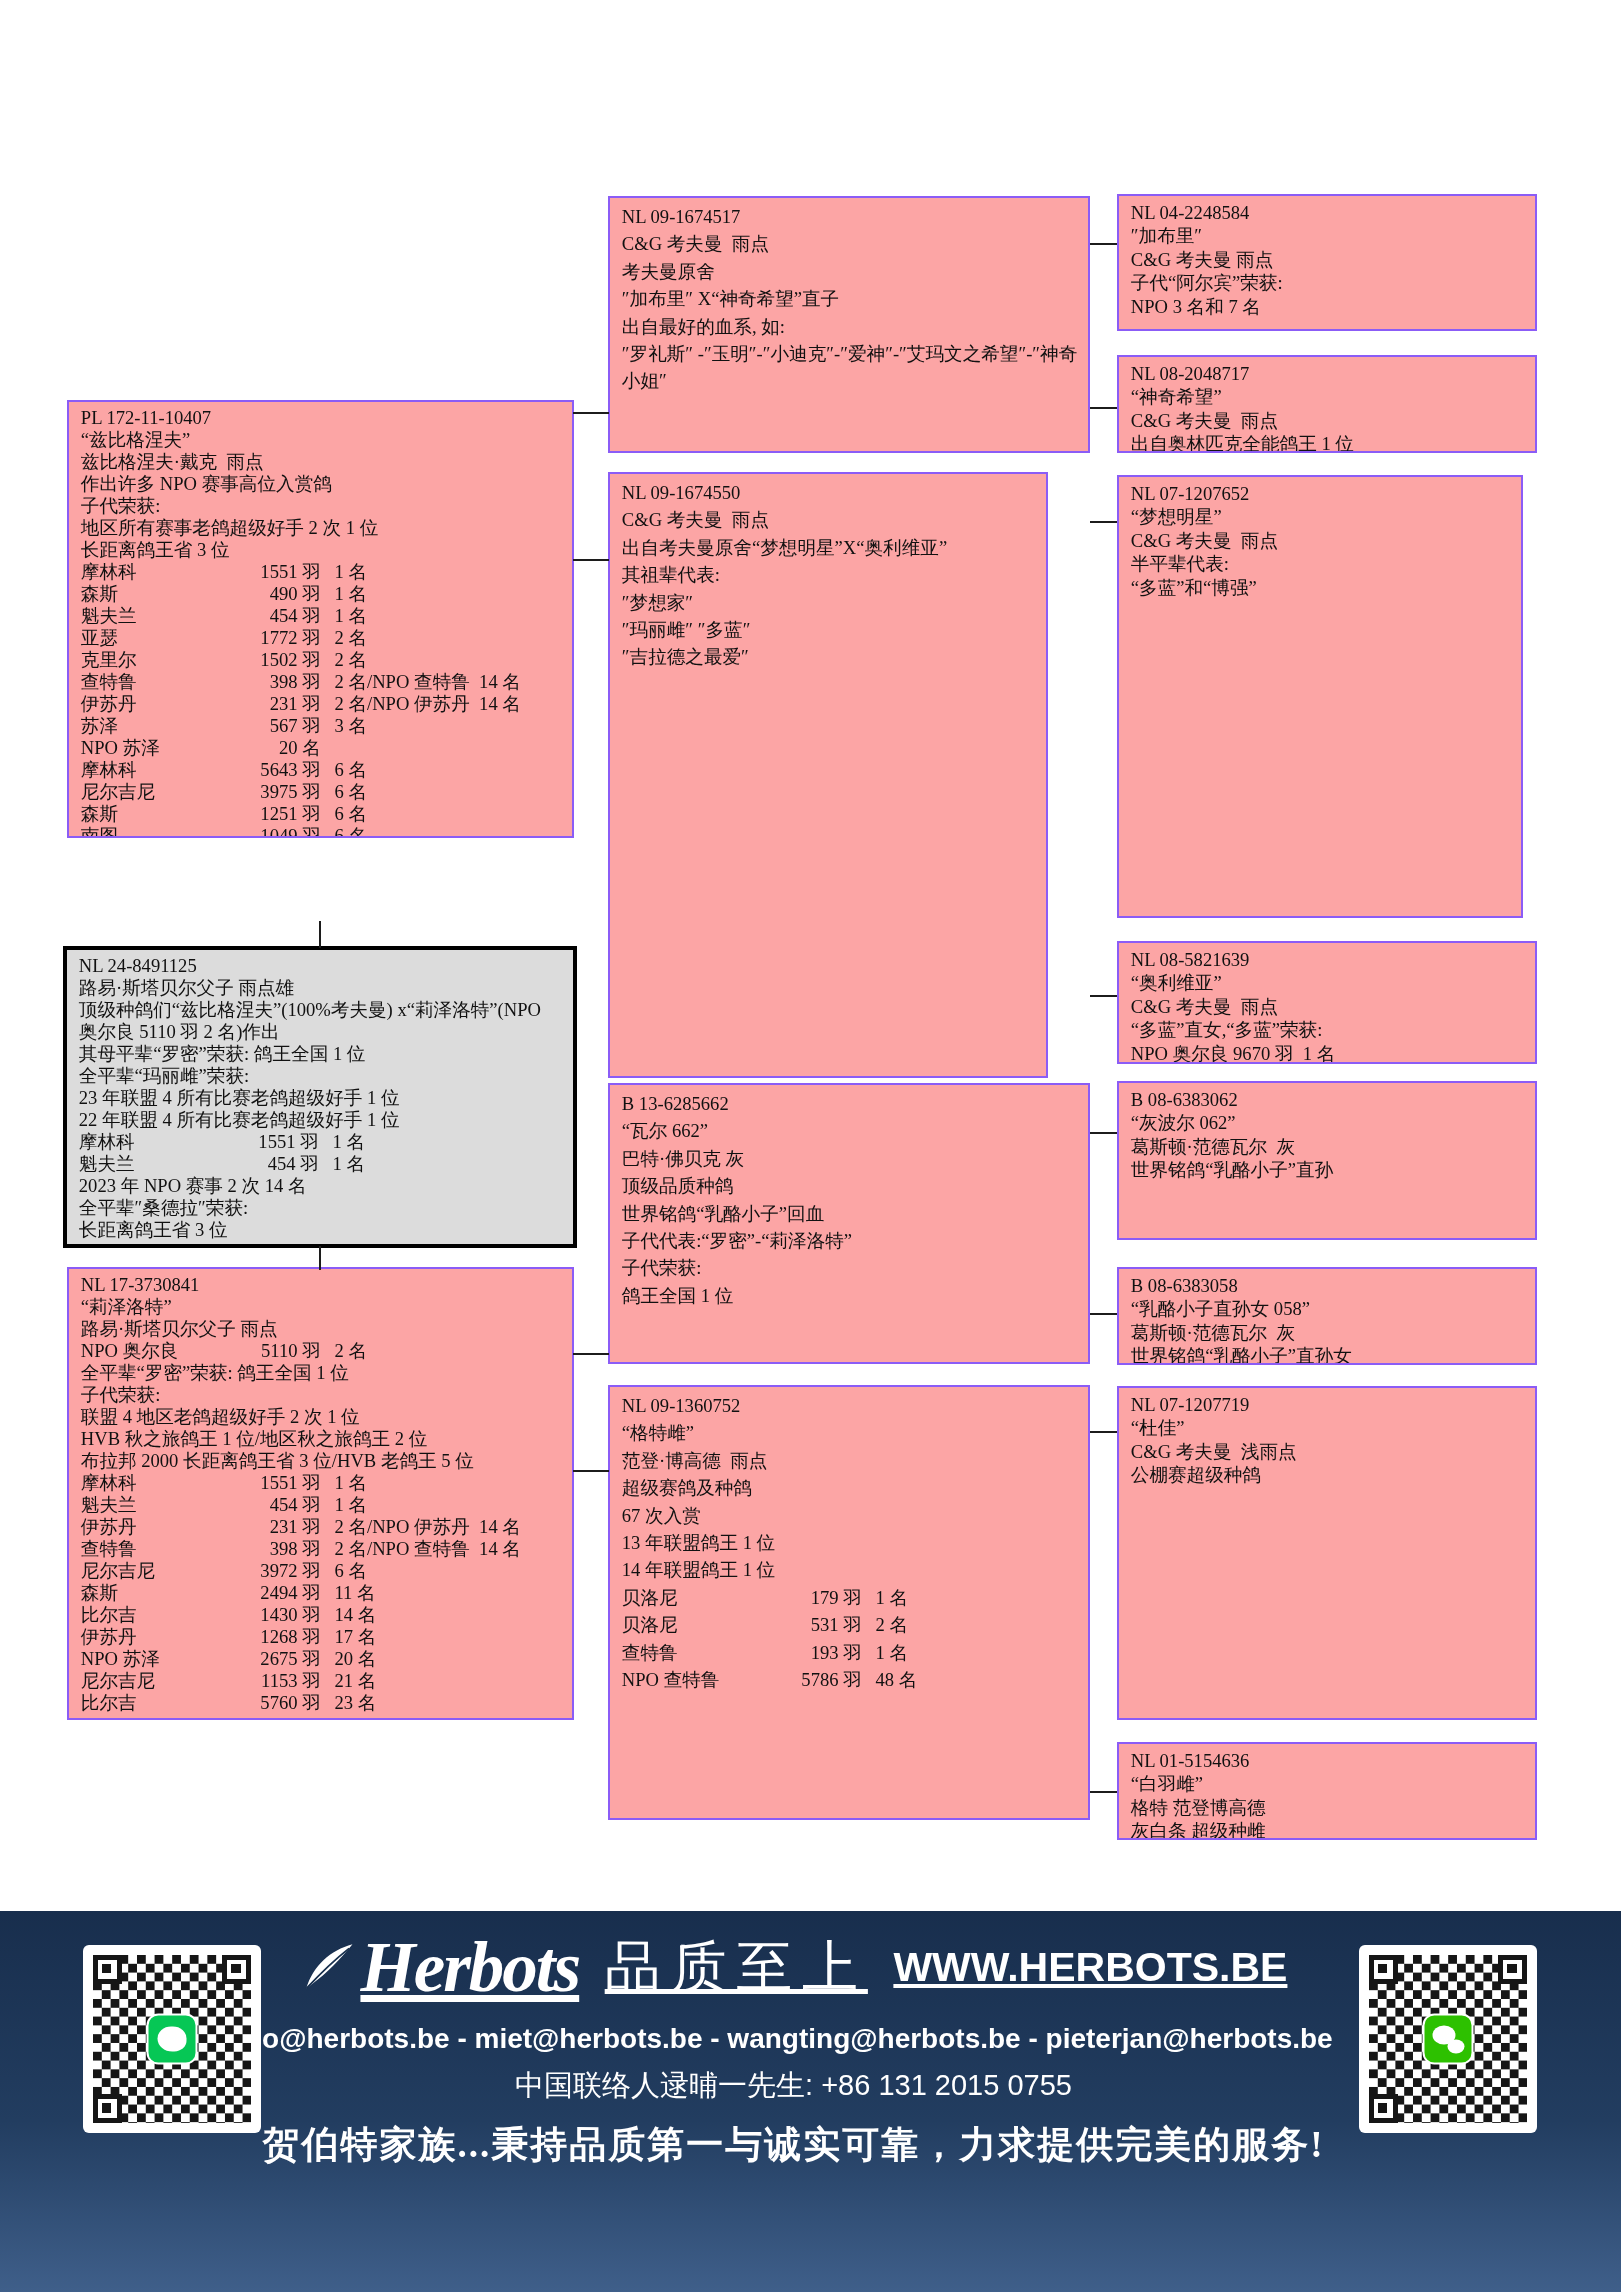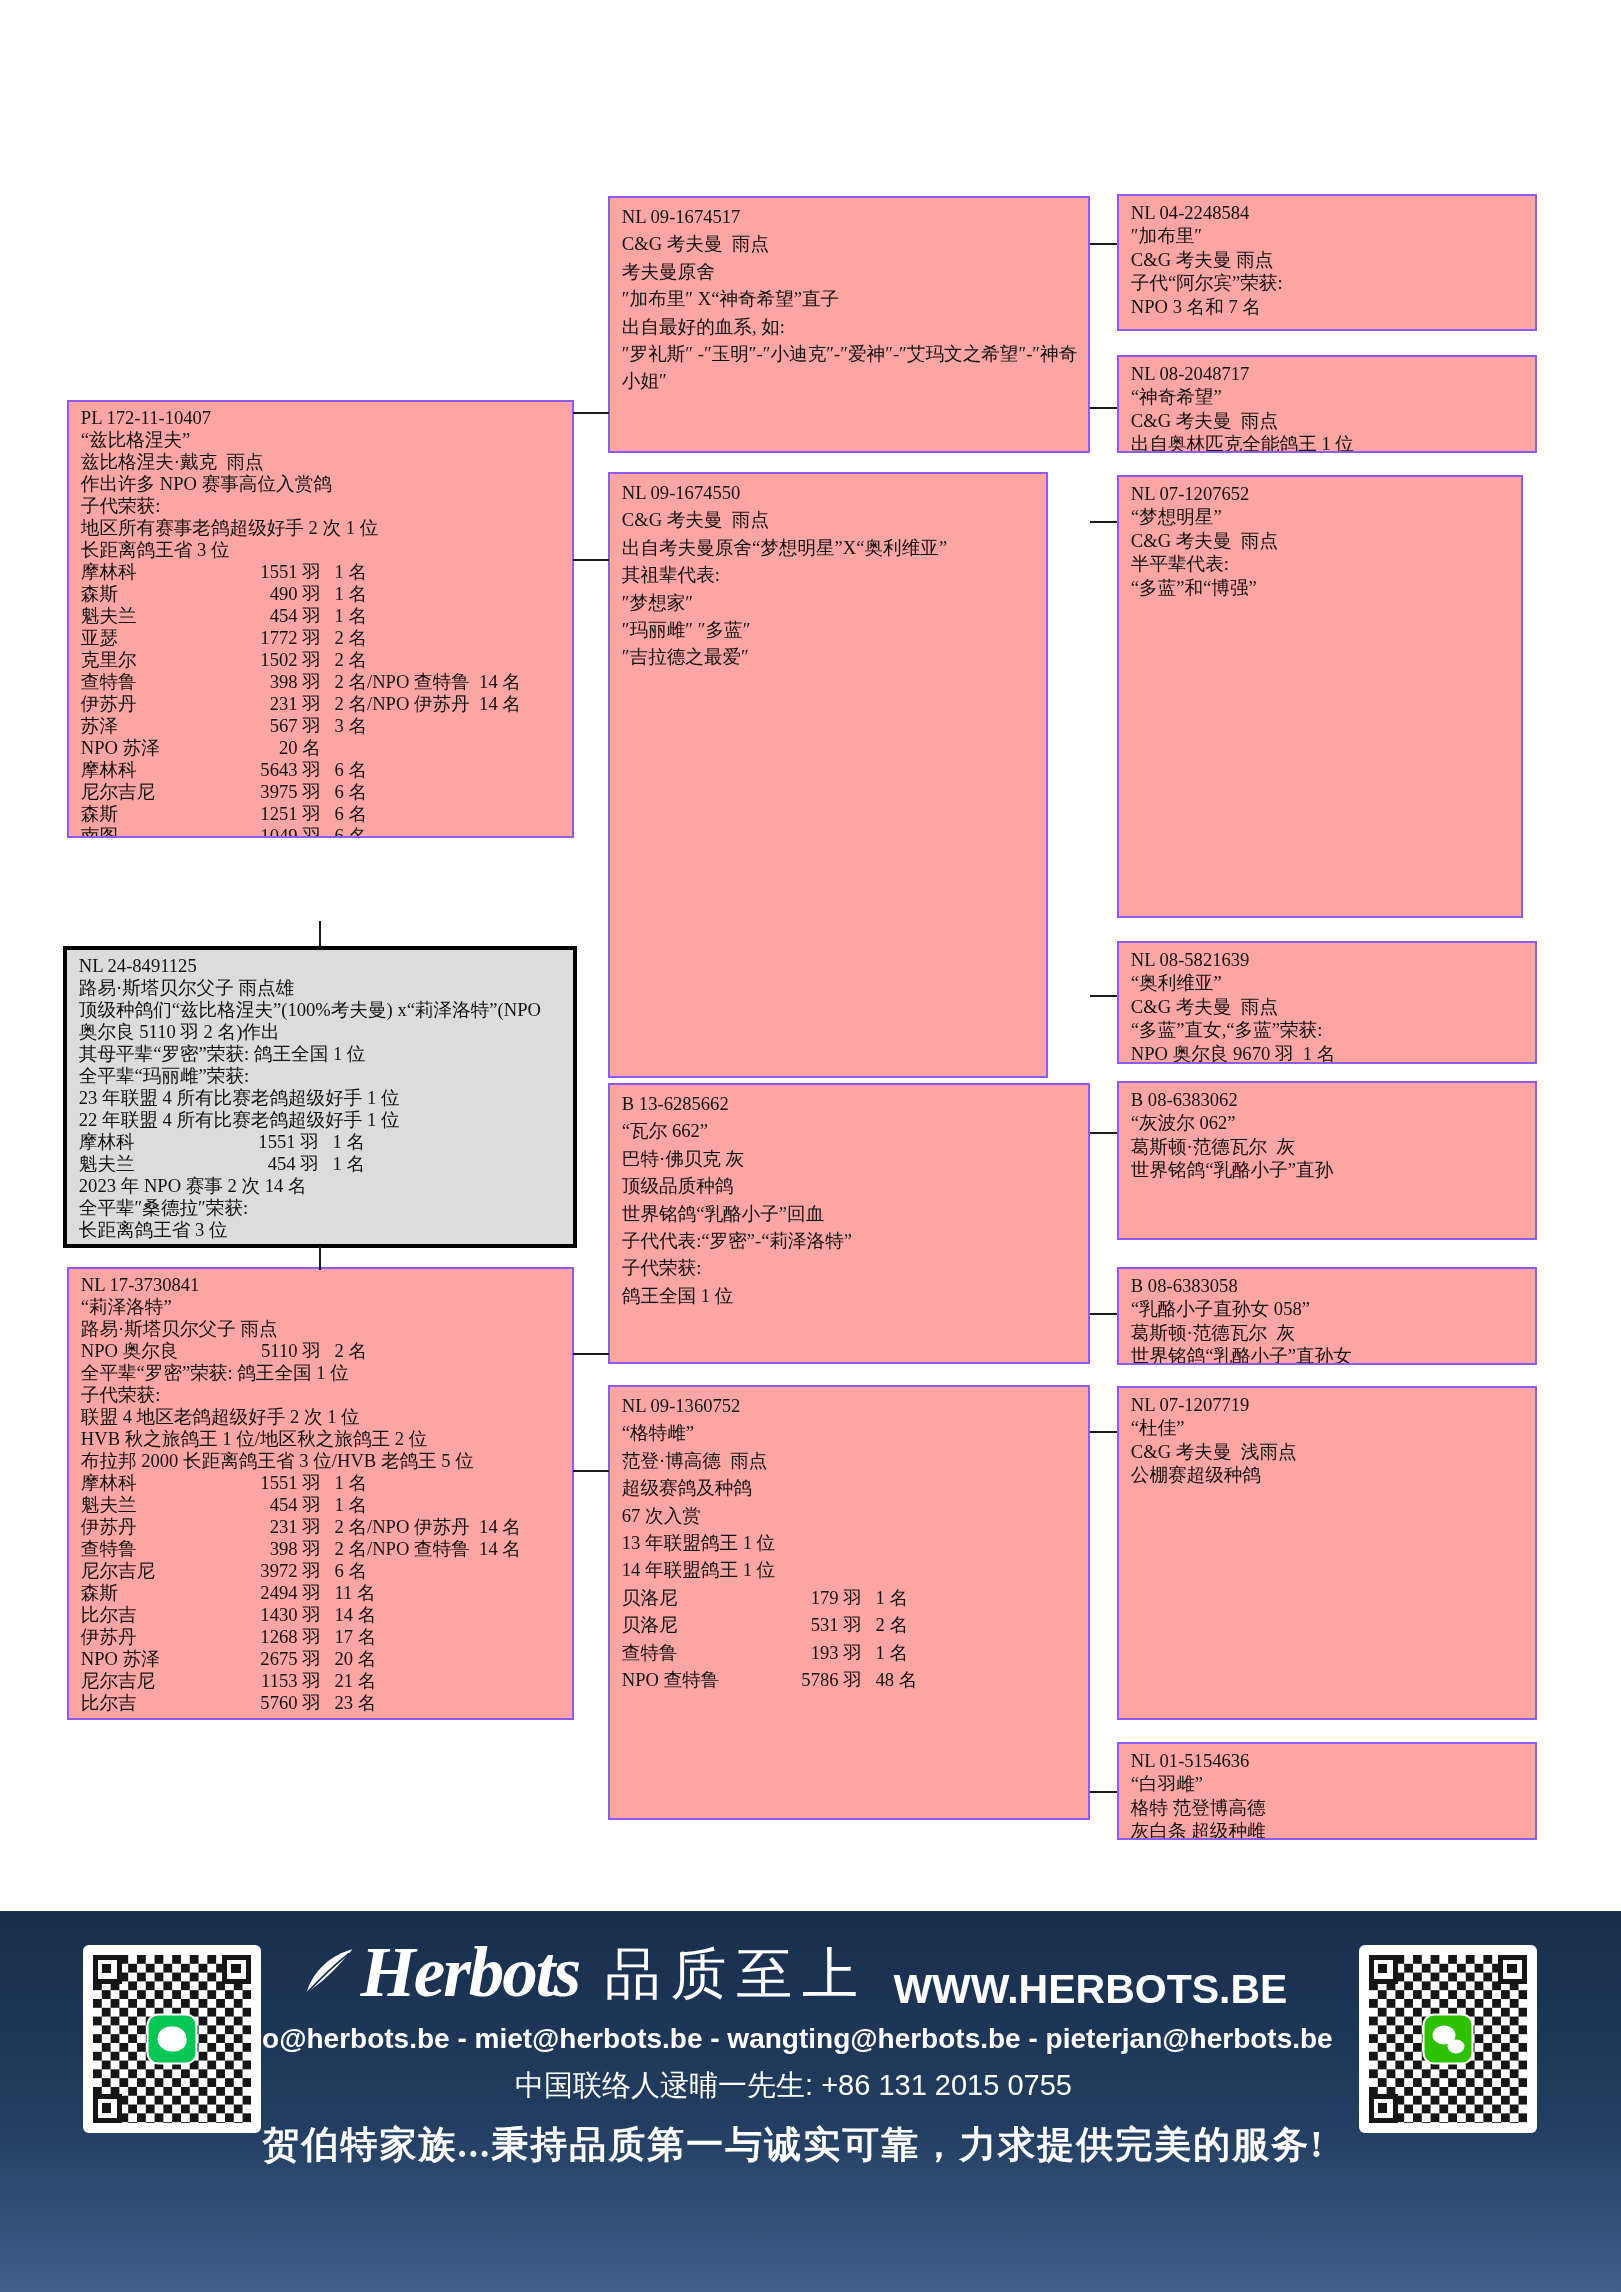--- a/index.html
+++ b/index.html
@@ -49,21 +49,21 @@
   .finder::after{content:"";position:absolute;left:3.9px;top:3.9px;width:9.8px;height:9.8px;background:#161616;}
   .f-tl{left:0;top:0;} .f-tr{right:0;top:0;} .f-bl{left:0;bottom:0;}
   .qr-icon{position:absolute;left:50%;top:50%;transform:translate(-50%,-50%);
            width:47px;height:47px;border-radius:11.8px;display:flex;align-items:center;justify-content:center;}
   .line-icon{background:#06c755;border:2.9px solid #fff;}
   .line-icon::after{content:"";width:29px;height:25.5px;background:#fff;border-radius:50% 50% 45% 55%;}
   .wechat-icon{background:#2dc100;border:2.9px solid #fff;}
   .wechat-icon::before{content:"";position:absolute;left:7.8px;top:9.8px;width:23.5px;height:19.6px;background:#fff;border-radius:50%;}
   .wechat-icon::after{content:"";position:absolute;right:6.9px;bottom:8.8px;width:17.6px;height:14.7px;background:#fff;border-radius:50%;}
   .f-center{position:absolute;left:225px;top:1923px;width:1137px;text-align:center;}
-  .logo-row{display:flex;align-items:flex-end;justify-content:center;gap:25.5px;height:90px;}
+  .logo-row{display:flex;align-items:center;justify-content:center;gap:25.5px;height:90px;text-decoration:underline;}
   .brand{font-family:"Liberation Serif","DejaVu Serif",serif;font-style:italic;font-weight:bold;
          font-size:71px;letter-spacing:-2px;display:flex;align-items:center;gap:3.9px;}
   .tagline{font-size:56px;letter-spacing:9.8px;font-family:"Liberation Serif","DejaVu Serif",serif;}
   .website{font-size:41px;font-weight:bold;letter-spacing:0px;}
   .emails{font-size:28px;font-weight:bold;margin-top:9.8px;}
   .contacts{font-size:29px;margin-top:11.8px;display:flex;justify-content:center;gap:55px;}
   .slogan{font-size:37px;font-weight:bold;margin-top:13.7px;letter-spacing:2px;
           font-family:"Liberation Serif","DejaVu Serif",serif;}
   .feather{width:57px;height:45px;transform:rotate(-6deg);}
 </style>

